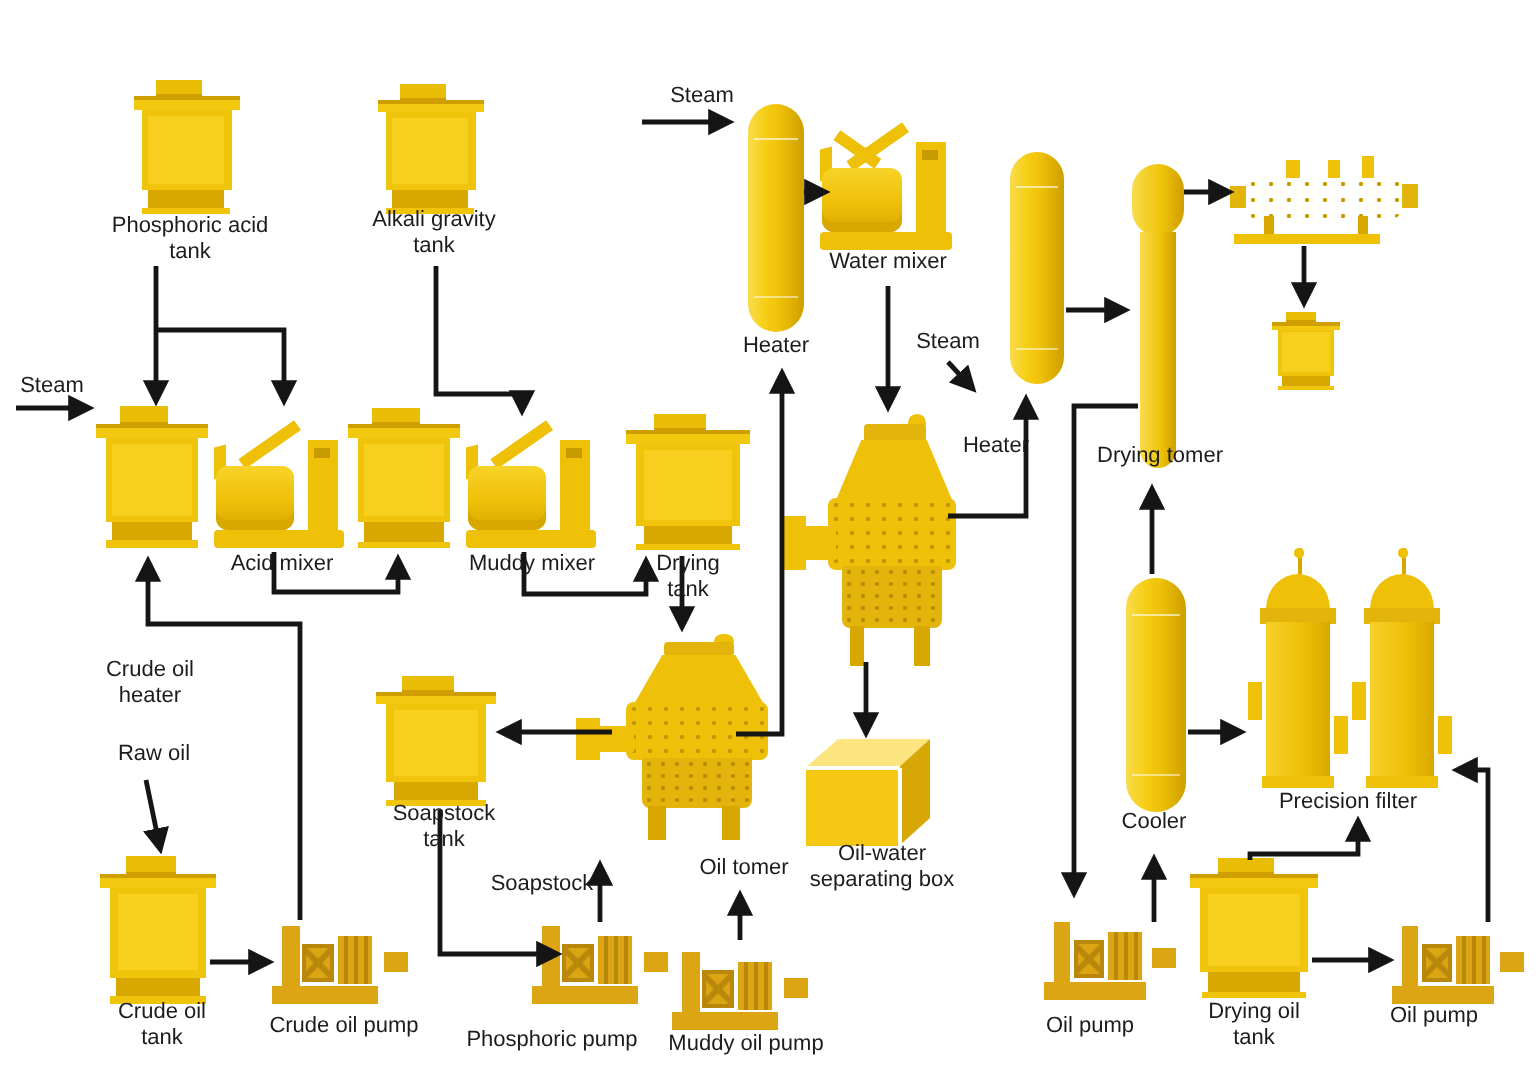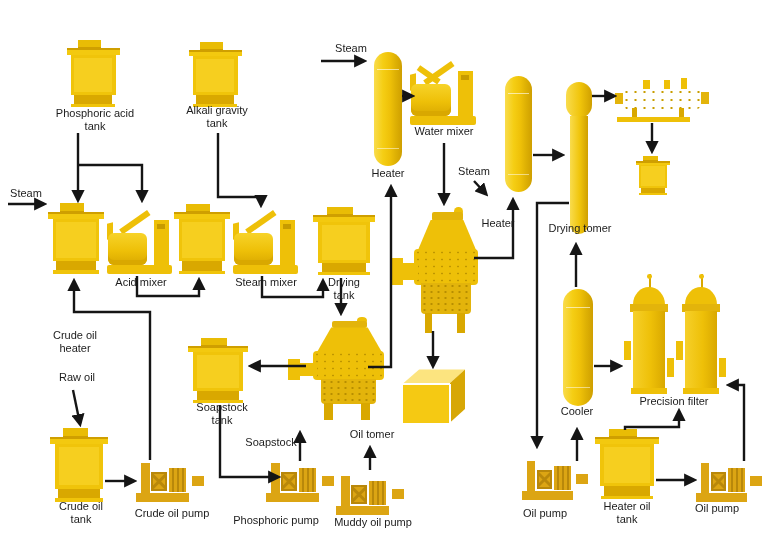--- a/index.html
+++ b/index.html
@@ -376,39 +376,41 @@
   </div>
 
   <div class="lbl" style="left:4px;top:187px;width:44px">Steam</div>
   <div class="lbl" style="left:45px;top:107px;width:100px">Phosphoric acid
 tank</div>
   <div class="lbl" style="left:167px;top:104px;width:100px">Alkali gravity
 tank</div>
   <div class="lbl" style="left:28px;top:329px;width:94px">Crude oil
 heater</div>
   <div class="lbl" style="left:102px;top:276px;width:78px">Acid mixer</div>
-  <div class="lbl" style="left:226px;top:276px;width:80px">Steam mixer</div>
+  <div class="lbl" style="left:226px;top:276px;width:80px">Muddy mixer</div>
   <div class="lbl" style="left:308px;top:276px;width:72px">Drying
 tank</div>
   <div class="lbl" style="left:327px;top:42px;width:48px">Steam</div>
   <div class="lbl" style="left:358px;top:167px;width:60px">Heater</div>
   <div class="lbl" style="left:405px;top:125px;width:78px">Water mixer</div>
   <div class="lbl" style="left:448px;top:165px;width:52px">Steam</div>
   <div class="lbl" style="left:470px;top:217px;width:56px">Heater</div>
   <div class="lbl" style="left:538px;top:222px;width:84px">Drying tomer</div>
   <div class="lbl" style="left:178px;top:401px;width:88px">Soapstock
 tank</div>
   <div class="lbl" style="left:46px;top:371px;width:62px">Raw oil</div>
   <div class="lbl" style="left:240px;top:436px;width:62px">Soapstock</div>
   <div class="lbl" style="left:341px;top:428px;width:62px">Oil tomer</div>
+  <div class="lbl" style="left:390px;top:421px;width:102px">Oil-water
+separating box</div>
   <div class="lbl" style="left:35px;top:500px;width:92px">Crude oil
 tank</div>
   <div class="lbl" style="left:128px;top:507px;width:88px">Crude oil pump</div>
   <div class="lbl" style="left:229px;top:514px;width:94px">Phosphoric pump</div>
   <div class="lbl" style="left:326px;top:516px;width:94px">Muddy oil pump</div>
   <div class="lbl" style="left:511px;top:507px;width:68px">Oil pump</div>
-  <div class="lbl" style="left:581px;top:500px;width:92px">Heater oil
+  <div class="lbl" style="left:581px;top:500px;width:92px">Drying oil
 tank</div>
   <div class="lbl" style="left:683px;top:502px;width:68px">Oil pump</div>
   <div class="lbl" style="left:547px;top:405px;width:60px">Cooler</div>
   <div class="lbl" style="left:631px;top:395px;width:86px">Precision filter</div>
 
 </div>
 
 </body></html>

